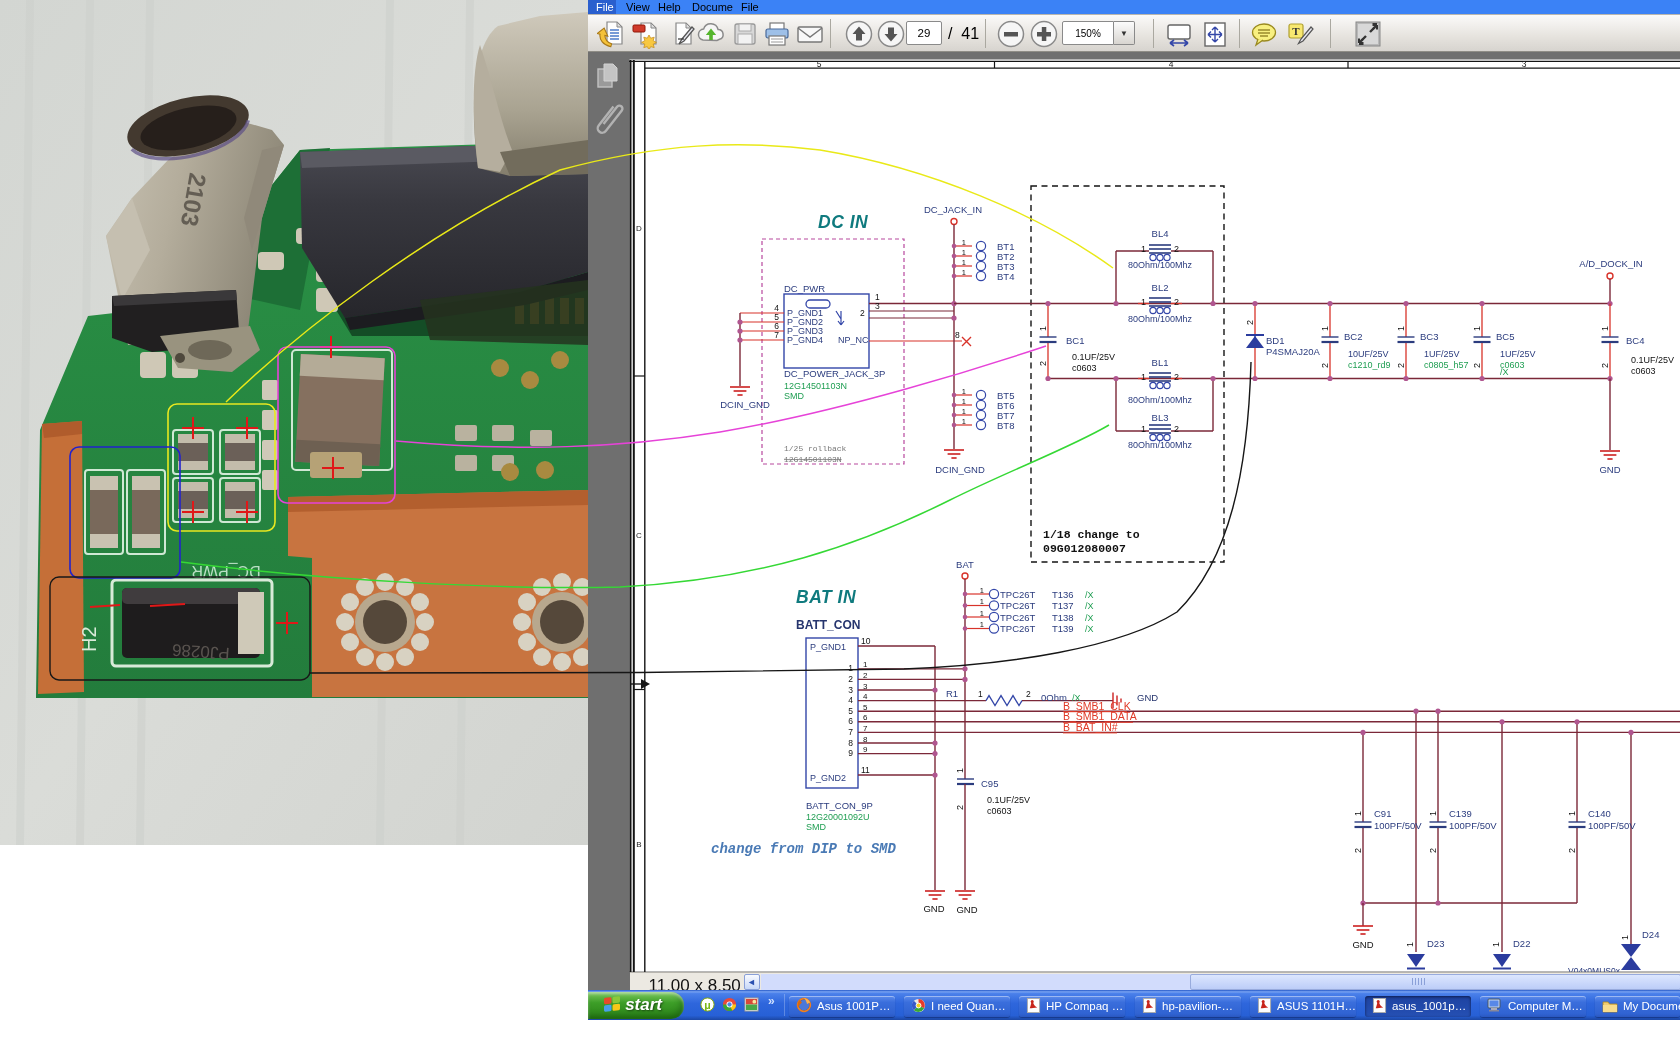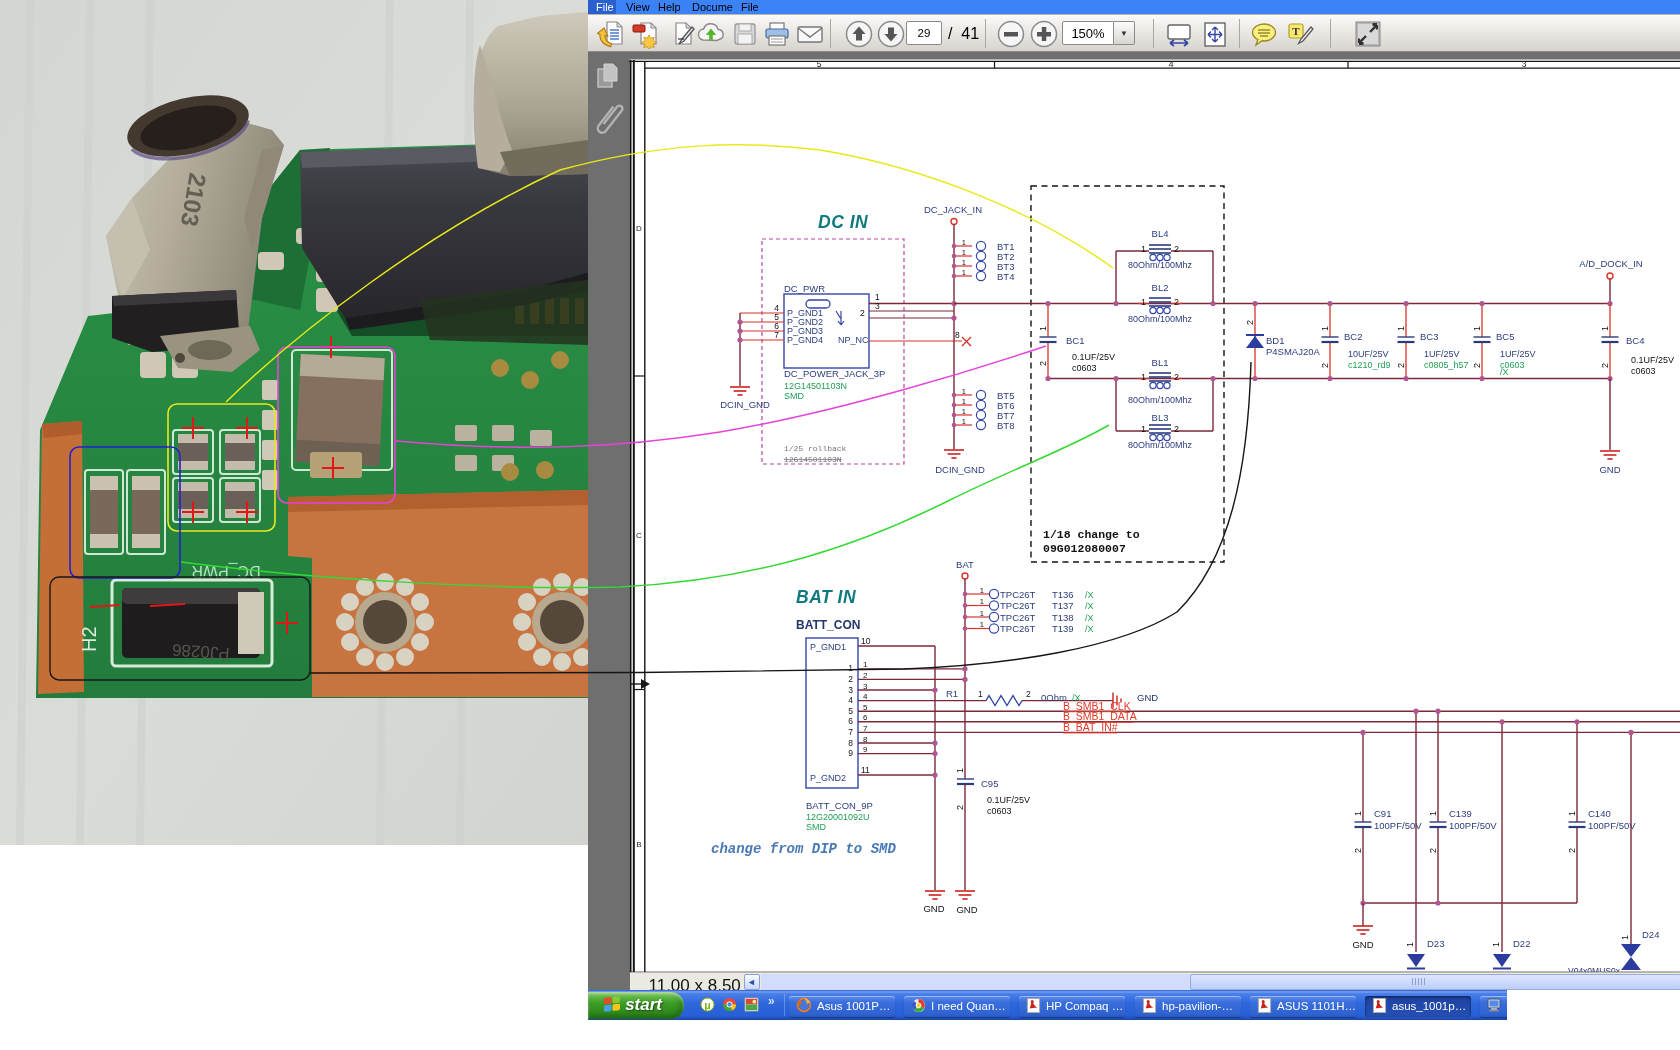--- a/index.html
+++ b/index.html
@@ -7,24 +7,24 @@
 .abs{position:absolute}
 #photo{left:0;top:0;width:588px;height:845px}
 #pdf{left:588px;top:0;width:1092px;height:990px;background:#fff}
 #menubar{position:absolute;left:0;top:0;width:1092px;height:14px;background:#3b82f6;font-size:11px;color:#000;line-height:14px}
 #menubar span{display:inline-block;padding:0px 8px;height:14px;line-height:14px;vertical-align:top}
 #menubar .sel{background:#2a5fce;color:#fff}
 #toolbar{position:absolute;left:0;top:14px;width:1092px;height:38px;background:linear-gradient(#fbfaf9,#e6e3de 60%,#d7d4cf);border-bottom:1px solid #8f8d86;border-top:1px solid #b9b6ae}
 .tbi{position:absolute;top:4px}
 .tbsep{position:absolute;top:4px;width:1px;height:29px;background:#aaa8a0}
 .pgbox{position:absolute;top:6px;width:36px;height:24px;background:#fff;border:1px solid #8a8a8a;border-radius:2px;font-size:11.5px;text-align:center;line-height:23px}
-.zoombox{position:absolute;top:6px;width:52px;height:24px;background:#fff;border:1px solid #8a8a8a;border-radius:2px 0 0 2px;font-size:13px;text-align:center;line-height:23px}
+.zoombox{position:absolute;top:6px;width:52px;height:24px;background:#fff;border:1px solid #8a8a8a;border-radius:2px 0 0 2px;font-size:10px;text-align:center;line-height:23px}
 .dd{position:absolute;top:6px;width:21px;height:24px;background:linear-gradient(#fcfcfc,#d8d5d0);border:1px solid #8a8a8a;border-left:none;border-radius:0 2px 2px 0;font-size:8px;text-align:center;line-height:24px;color:#333}
 #statusbar{position:absolute;left:41.5px;top:972px;width:1050.5px;height:17.5px;background:#ece9e2;border-top:1px solid #b8b5ae}
-#taskbar{left:588px;top:990px;width:919px;height:30px;background:linear-gradient(#2458c8,#77a2f2 6%,#4a80ea 12%,#2e66dc 45%,#2760d6 85%,#1c47a4);overflow:hidden}
+#taskbar{left:588px;top:990px;width:1092px;height:30px;background:linear-gradient(#2458c8,#77a2f2 6%,#4a80ea 12%,#2e66dc 45%,#2760d6 85%,#1c47a4);overflow:hidden}
 .tbtn{position:absolute;top:5.5px;height:21.5px;border-radius:3px;background:linear-gradient(#5d8cec,#3a6edc 30%,#3063d2 85%,#2a58c0);box-shadow:inset 0 1px 0 rgba(255,255,255,.4),0 1px 1px rgba(0,0,30,.35);color:#fff;font-size:11.5px;line-height:21px;white-space:nowrap;overflow:hidden}
 .tbtn svg{vertical-align:-3px;margin:0 5px 0 7px}
 .tbtn.active{background:linear-gradient(#1e42a0,#2550b4);box-shadow:inset 0 1px 3px rgba(0,0,20,.6)}
 #startbtn{position:absolute;left:0;top:1.5px;width:96px;height:27px;background:linear-gradient(#7cc95e,#3d9e28 40%,#2f8a1c 80%,#267a14);border-radius:0 13px 13px 0;box-shadow:inset 0 2px 3px rgba(255,255,255,.45),inset -3px -3px 6px rgba(0,40,0,.3);color:#fff;font-size:17px;font-weight:bold;font-style:italic;line-height:26px;text-align:right;padding-right:22px;text-shadow:1px 1px 2px rgba(0,0,0,.5)}
 </style></head><body>
 <div id="root">
 <div id="photo" class="abs"><svg width="588" height="845" viewBox="0 0 588 845">
         <defs>
 <linearGradient id="wall" x1="0" y1="0" x2="1" y2="1">
  <stop offset="0" stop-color="#d3d6d2"></stop>

